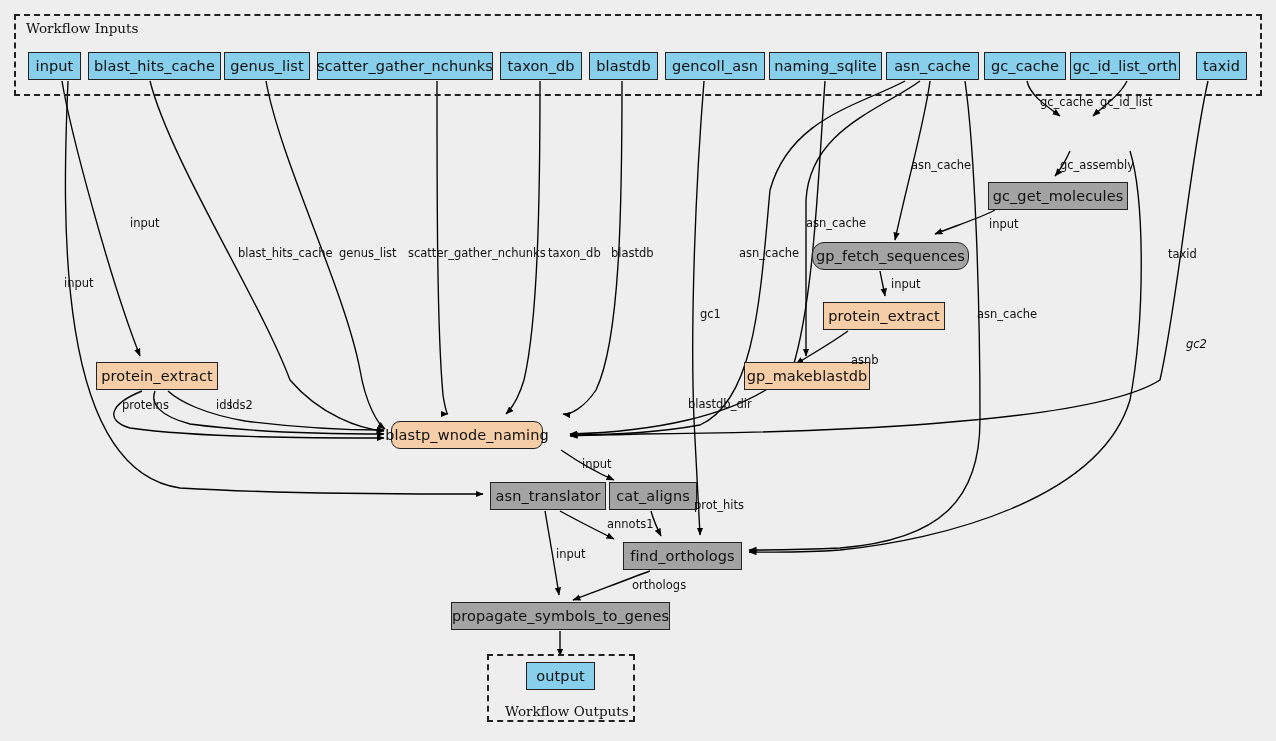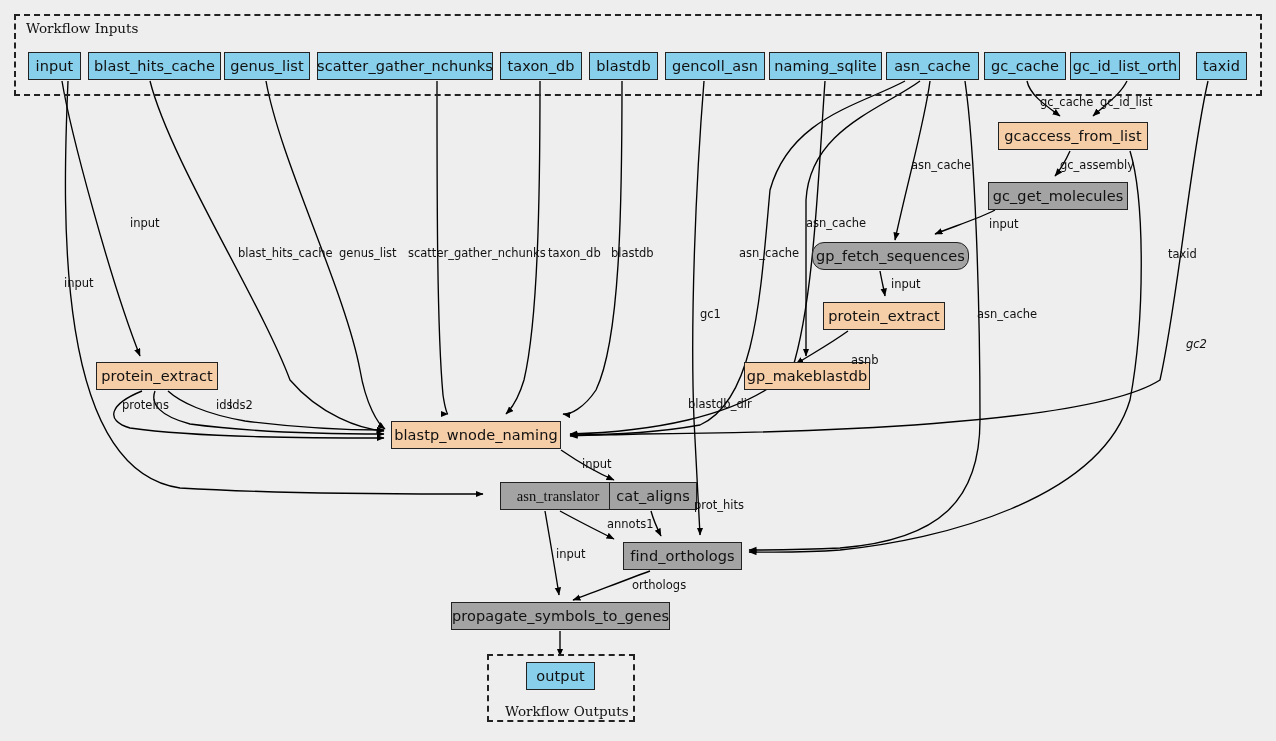--- a/index.html
+++ b/index.html
@@ -138,28 +138,27 @@
   <div class="node io" style="left:317px;top:52px;width:176px;">scatter_gather_nchunks</div>
   <div class="node io" style="left:500px;top:52px;width:82px;">taxon_db</div>
   <div class="node io" style="left:589px;top:52px;width:69px;">blastdb</div>
   <div class="node io" style="left:665px;top:52px;width:100px;">gencoll_asn</div>
   <div class="node io" style="left:769px;top:52px;width:113px;">naming_sqlite</div>
   <div class="node io" style="left:886px;top:52px;width:93px;">asn_cache</div>
   <div class="node io" style="left:984px;top:52px;width:82px;">gc_cache</div>
   <div class="node io" style="left:1070px;top:52px;width:110px;">gc_id_list_orth</div>
   <div class="node io" style="left:1196px;top:52px;width:51px;">taxid</div>
 
-  <div class="node proc" style="left:998px;top:122px;width:150px;">gcaccess_from_list</div>
   <div class="node task" style="left:988px;top:182px;width:140px;">gc_get_molecules</div>
   <div class="node task" style="left:812px;top:242px;width:157px;border-radius:12px;">gp_fetch_sequences</div>
   <div class="node proc" style="left:823px;top:302px;width:122px;">protein_extract</div>
   <div class="node proc" style="left:96px;top:362px;width:122px;">protein_extract</div>
   <div class="node proc" style="left:744px;top:362px;width:126px;">gp_makeblastdb</div>
-  <div class="node proc" style="left:391px;top:421px;width:170px;">blastp_wnode_naming</div>
-  <div class="node task" style="left:500px;top:482px;width:116px;font-family:Liberation Serif, serif;">asn_translator</div>
+  <div class="node proc" style="left:391px;top:421px;width:152px;border-radius:9px;">blastp_wnode_naming</div>
+  <div class="node task" style="left:490px;top:482px;width:116px;">asn_translator</div>
   <div class="node task" style="left:609px;top:482px;width:88px;">cat_aligns</div>
   <div class="node task" style="left:623px;top:542px;width:119px;">find_orthologs</div>
   <div class="node task" style="left:451px;top:602px;width:219px;">propagate_symbols_to_genes</div>
 
   <div class="node io" style="left:526px;top:662px;width:69px;">output</div>
 
   <div class="elabel" style="left:130px;top:218px;">input</div>
   <div class="elabel" style="left:64px;top:278px;">input</div>
   <div class="elabel" style="left:238px;top:248px;">blast_hits_cache</div>
   <div class="elabel" style="left:339px;top:248px;">genus_list</div>

